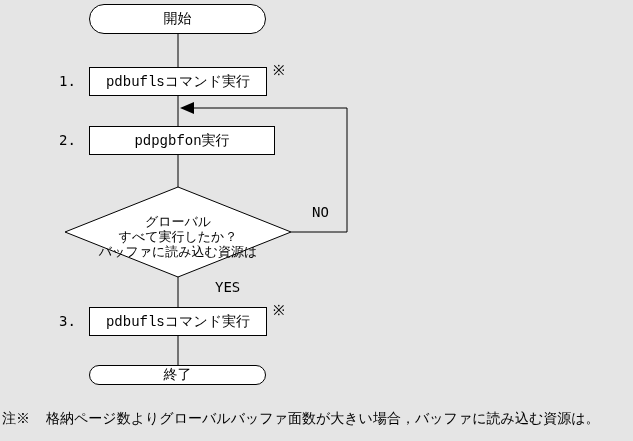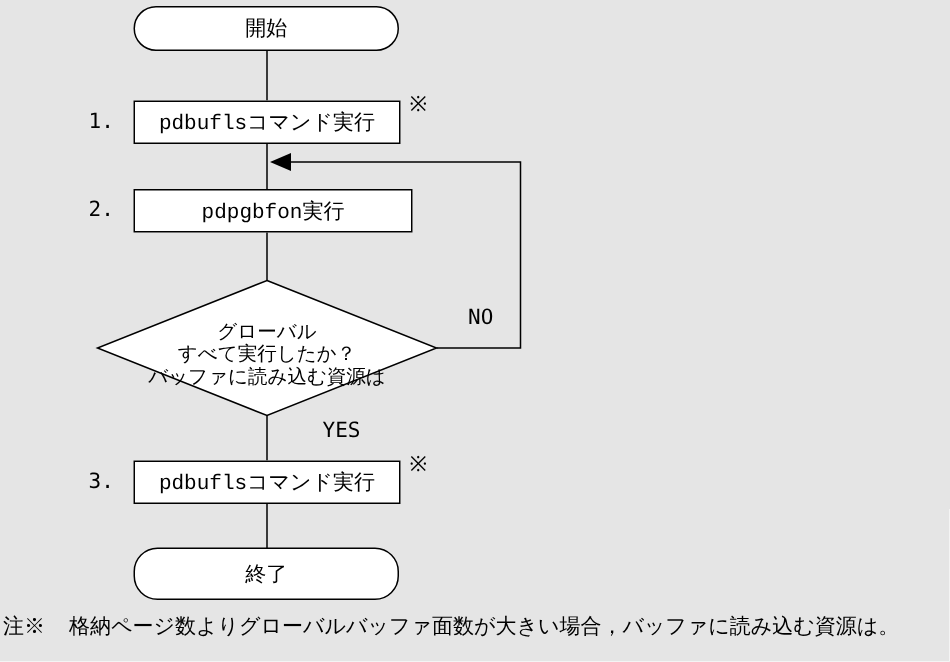--- a/index.html
+++ b/index.html
@@ -99,21 +99,21 @@
 
   <div class="floating-label" style="left:312px; top:205px;">NO</div>
   <div class="floating-label" style="left:184px; top:280px;margin-left:31px;">YES</div>
 
   <div class="floating-label" style="left:59px; top:314px;">3.</div>
   <div class="node process" style="left:89px; top:307px; width:178px; height:29px;">
     <span>pdbuflsコマンド実行</span>
   </div>
   <div class="floating-label" style="left:273px; top:303px;">※</div>
 
-  <div class="node terminal" style="left:89px; top:365px; width:177px; height:35px;">
+  <div class="node terminal" style="left:89px; top:365px; width:177px; height:20px;">
     <span>終了</span>
   </div>
 
   <div class="footnote">
     <span class="marker">注※</span>
     <span>格納ページ数よりグローバルバッファ面数が大きい場合，バッファに読み込む資源は。</span>
   </div>
 
 </div>
 

